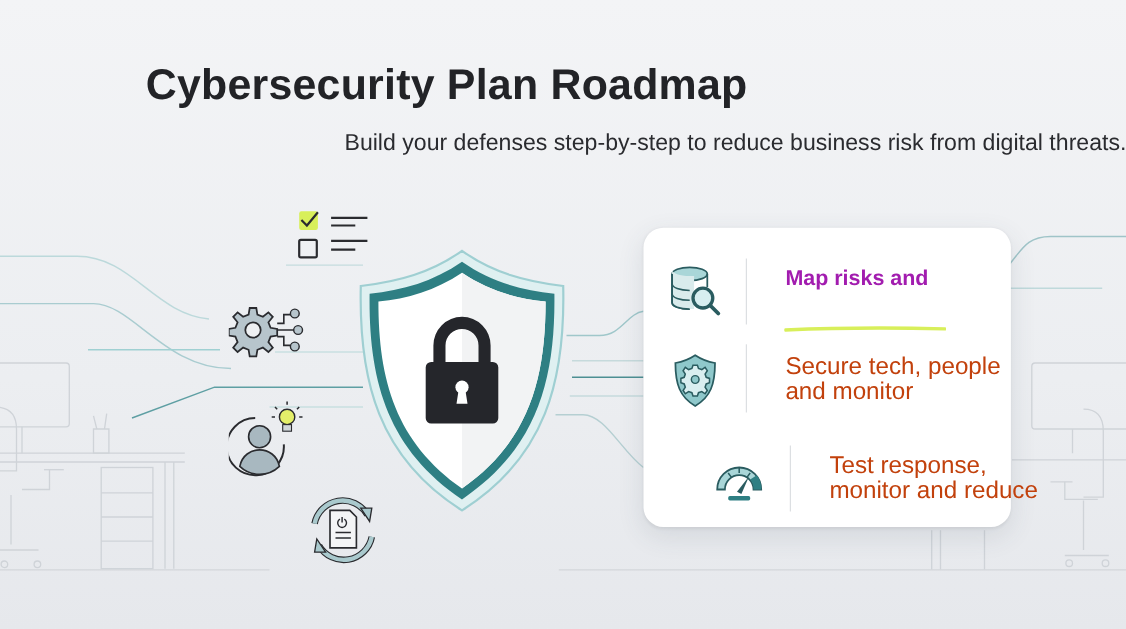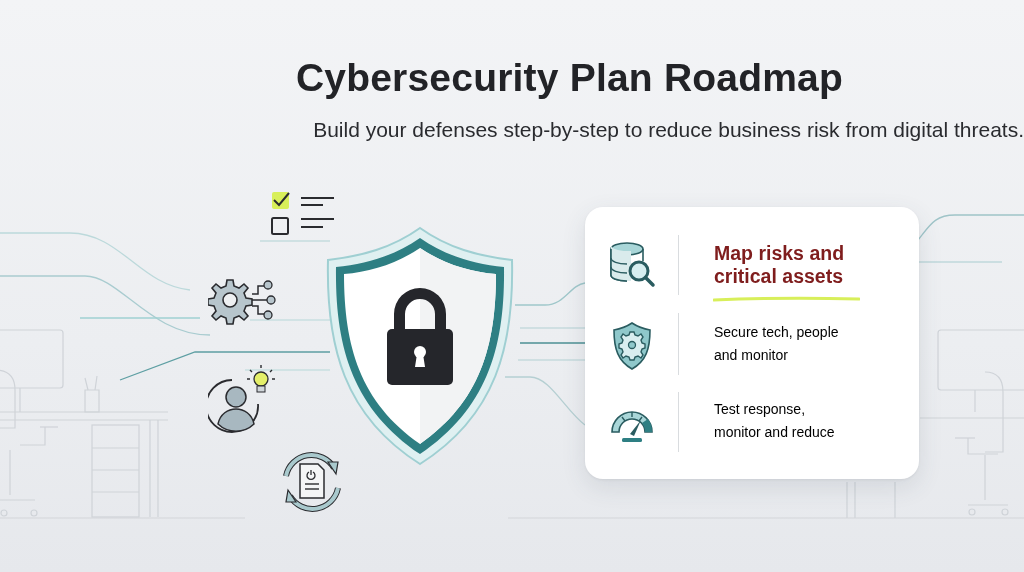--- a/index.html
+++ b/index.html
@@ -4,45 +4,44 @@
 <style>
   html, body { margin: 0; padding: 0; }
   body {
     width: 1024px; height: 572px; overflow: hidden; position: relative;
     background: linear-gradient(180deg, #f3f4f6 0%, #eceef1 60%, #e6e8ec 100%);
     font-family: "Liberation Sans", "DejaVu Sans", sans-serif;
     color: #1f2024;
   }
   .bg-art { position: absolute; left: 0; top: 0; width: 1024px; height: 572px; }
   .title {
-    position: absolute; left: 0; top: 56px; width: 812px; text-align: right;
+    position: absolute; left: 0; top: 56px; width: 812px; text-align: center;
     font-size: 39px; font-weight: 700; letter-spacing: 0.2px; color: #222327;
     margin: 0;
-    padding-left: 31px;
   }
   .subtitle {
     position: absolute; left: 0; top: 118px; width: 1024px; text-align: right;
     font-size: 21px; color: #2a2b2f; margin: 0;
   }
   .card {
     position: absolute; left: 585px; top: 207px; width: 334px; height: 272px;
     background: #ffffff; border-radius: 18px;
     box-shadow: 0 8px 24px rgba(60,70,90,0.12), 0 1px 3px rgba(0,0,0,0.06);
   }
   .step {
     position: absolute; left: 0; width: 334px; height: 70px;
   }
   .step .icon { position: absolute; left: 22px; width: 50px; height: 50px; }
   .step .divider {
     position: absolute; left: 93px; width: 1px; background: #d9dcdf;
   }
   .step .label {
-    position: absolute; left: 129px; font-size: 14px; line-height: 23px; color: #000000;
-  }
-  .step.active .label { color: #7f1d1d; font-weight: 700; font-size: 19.5px; }
+    position: absolute; left: 129px; font-size: 22px; line-height: 23px; color: #c2410c;
+  }
+  .step.active .label { color: #a21caf; font-weight: 700; font-size: 19.5px; }
   .highlight {
     position: absolute; left: 128px; top: 64px; width: 147px; height: 6px;
   }
 </style>
 </head>
 <body>
 
 <svg class="bg-art" viewBox="0 0 1024 572" xmlns="http://www.w3.org/2000/svg">
 
   <g fill="none" stroke="#cfd3d8" stroke-width="1.2">
@@ -173,21 +172,20 @@
       <path d="M4 9 v26 c0 3.5 7 6 16 6 M36 9 v12" fill="#d6e7e9" stroke="#2a5c60" stroke-width="1.6"></path>
       <path d="M4 9 v26 c0 3.5 7 6 16 6 h4 v-30 h-4 c-9 0 -16 -2.5 -16 -6" fill="#d9ebec"></path>
       <path d="M4 18 c0 3.5 7 6 16 6 M4 27 c0 3.5 7 6 16 6" fill="none" stroke="#2a5c60" stroke-width="1.4"></path>
       <path d="M4 9 v26 c0 3.5 7 6 16 6" fill="none" stroke="#2a5c60" stroke-width="1.6"></path>
       <circle cx="32" cy="31" r="9" fill="#d7eef0" stroke="#2a5c60" stroke-width="3"></circle>
       <line x1="38.5" y1="37.5" x2="46" y2="45" stroke="#2a5c60" stroke-width="3.5" stroke-linecap="round"></line>
     </svg>
     <div class="divider" style="top:3px;height:60px;"></div>
     <div class="label" style="top:10px;">
       <div>Map risks and</div>
-      <div>critical assets</div>
     </div>
     <svg class="highlight" viewBox="0 0 147 6" preserveAspectRatio="none">
       <path d="M1 4 Q70 1 146 3" stroke="#d8ef5a" stroke-width="3" fill="none" stroke-linecap="round"></path>
     </svg>
   </div>
 
   <div class="step" style="top:108px;">
     <svg class="icon" style="top:6px" viewBox="0 0 50 50">
       <path d="M25 2 C19 6 13 8 7 9 C7 28 11 40 25 48 C39 40 43 28 43 9 C37 8 31 6 25 2 Z" fill="#8fc8cb" stroke="#2a5c60" stroke-width="1.6"></path>
       <g transform="translate(25,24)">
@@ -195,21 +193,21 @@
         <circle cx="0" cy="0" r="3.5" fill="#8fc8cb" stroke="#2a5c60" stroke-width="1.3"></circle>
       </g>
     </svg>
     <div class="divider" style="top:-2px;height:62px;"></div>
     <div class="label" style="top:6px;">
       <div>Secure tech, people</div>
       <div>and monitor</div>
     </div>
   </div>
 
-  <div class="step" style="top:185px;">
+  <div class="step" style="top:198px;margin-left:40px;">
     <svg class="icon" style="top:6px" viewBox="0 0 50 50">
       <path d="M5 34 A20 20 0 0 1 45 34 H38 A13 13 0 0 0 12 34 Z" fill="#a9d6d8" stroke="#2a5c60" stroke-width="1.6"></path>
       <path d="M38 34 A13 13 0 0 0 35 25 L41 21 A20 20 0 0 1 45 34 Z" fill="#2e7f83"></path>
       <path d="M15 19 l3 4 M25 14 v5 M35 19 l-3 4" stroke="#2a5c60" stroke-width="1.4"></path>
       <path d="M23 36 L34 22 L27 38 Z" fill="#2a5c60"></path>
       <rect x="15" y="40" width="20" height="4" rx="1.5" fill="#2e7f83"></rect>
     </svg>
     <div class="divider" style="top:0px;height:60px;"></div>
     <div class="label" style="top:6px;">
       <div>Test response,</div>

